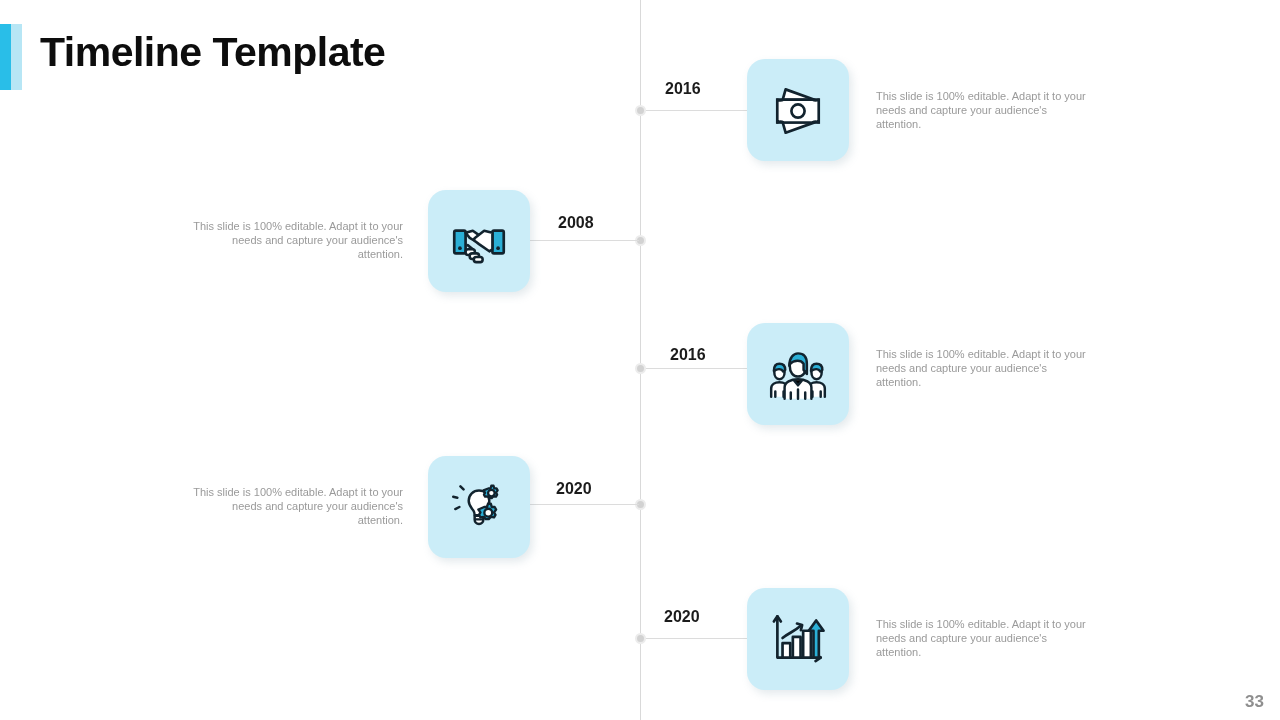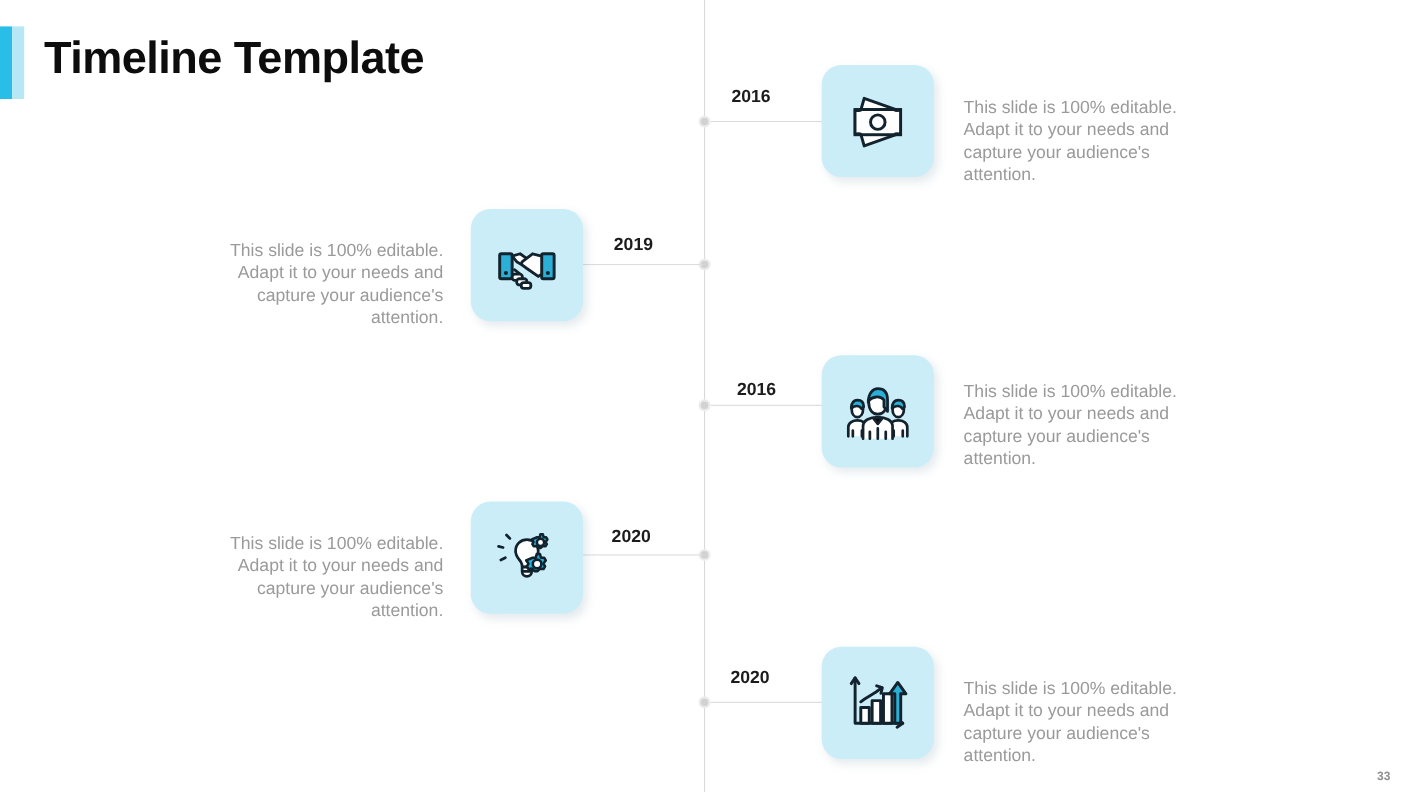--- a/index.html
+++ b/index.html
@@ -51,29 +51,29 @@
     position:absolute;
     width:102px; height:102px;
     background:#CBEDF8; border-radius:18px;
     box-shadow:3px 4px 9px rgba(120,150,165,0.20);
     display:flex; align-items:center; justify-content:center;
   }
   .tile svg { width:66px; height:66px; display:block; }
   .desc {
     position:absolute;
     width:212px;
-    font-size:16px; line-height:1.28;
+    font-size:11px; line-height:1.28;
     color:#9a9a9a;
   }
   .desc.right-side { text-align:left; }
   .desc.left-side  { text-align:right; }
 
   .page-num {
     position:absolute; right:16px; bottom:8px;
-    font-size:11px; color:#8f8f8f;font-weight:bold;
+    font-size:17px; color:#8f8f8f;font-weight:bold;
   }
 </style>
 </head>
 <body>
 
 <div class="slide">
 
   <div class="title-accent">
     <div class="seg1"></div>
     <div class="seg2"></div>
@@ -98,21 +98,21 @@
           <circle cx="32" cy="33" r="6.4" fill="#ffffff" stroke="#12232E" stroke-width="2.6"></circle>
         </svg>
       </span>
     </div>
     <div class="desc right-side" style="left:876px; top:89px;">This slide is 100% editable. Adapt it to your needs and capture your audience's attention.</div>
   </div>
 
   <div class="row" style="top:0;">
     <div class="node" style="top:235px;"></div>
     <div class="connector" style="left:527px; top:240px; width:112px;"></div>
-    <div class="year" style="left:558px; top:214px;">2019</div>
+    <div class="year" style="left:558px; top:214px;">2008</div>
     <div class="tile" style="left:428px; top:190px;">
       <span>
         <svg viewBox="0 0 64 64">
           <rect x="8" y="22" width="11" height="22" rx="1.5" fill="#2BAFD6" stroke="#12232E" stroke-width="2.6"></rect>
           <rect x="45" y="22" width="11" height="22" rx="1.5" fill="#2BAFD6" stroke="#12232E" stroke-width="2.6"></rect>
           <circle cx="13.5" cy="39" r="1.8" fill="#12232E"></circle>
           <circle cx="50.5" cy="39" r="1.8" fill="#12232E"></circle>
           <g fill="#ffffff" stroke="#12232E" stroke-width="2.5" stroke-linejoin="round" stroke-linecap="round">
             <path d="M19,24 l7,-2 l7,5 l-5,5 l-5,-3 z"></path>
             <path d="M45,24 l-8,-2 l-9,7 c-1,1 -1,2 0,3 l4,3 l10,7 l3,-2 z"></path>

